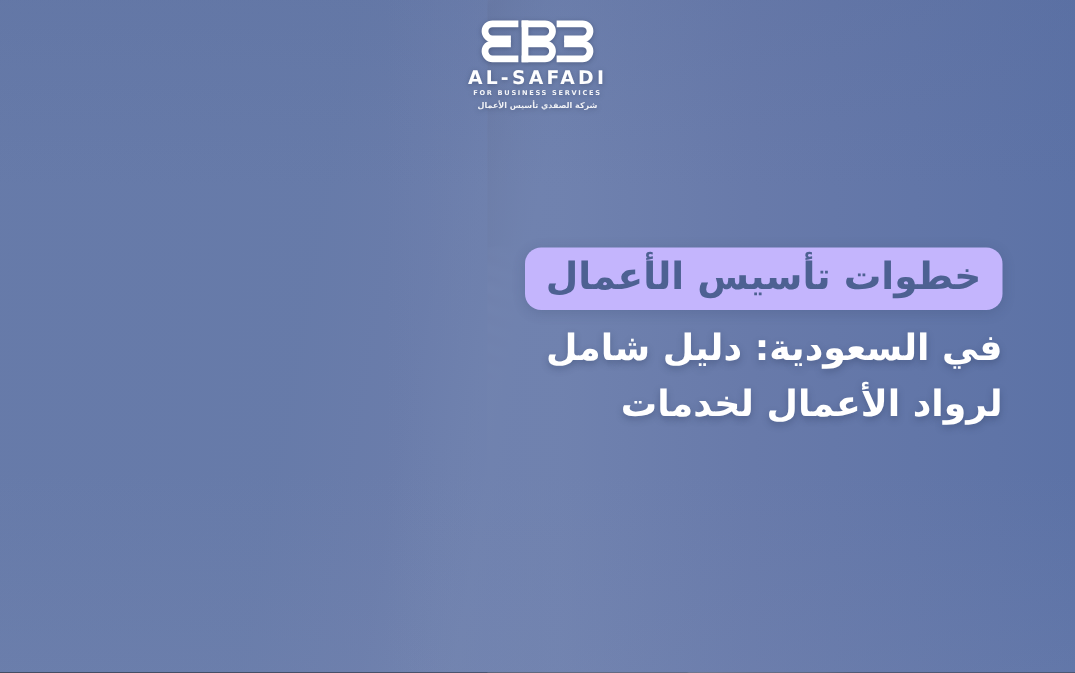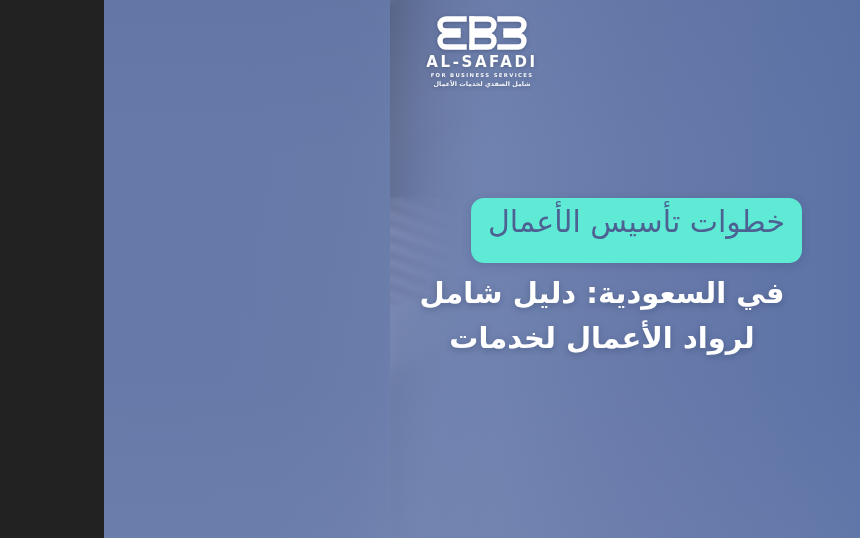--- a/index.html
+++ b/index.html
@@ -1,21 +1,21 @@
 <!DOCTYPE html>
 <html lang="ar" dir="rtl"><head>
 <meta charset="utf-8">
 <title>Al-Safadi Banner</title>
 <style>
   html,body{margin:0;padding:0;background:#222;}
   *{box-sizing:border-box;}
 
   .banner{
     position:relative;
-    width:756px;height:538px;
+    width:860px;height:538px;
     overflow:hidden;
     font-family:"DejaVu Sans","Liberation Sans",sans-serif;
     background:#6b7fae;
     user-select:none;
   }
 
   
   .photo{
     position:absolute;inset:0;
     width:470px;height:538px;
@@ -230,35 +230,34 @@
     margin-top:2px;line-height:1.15;direction:rtl;
   }
 
   
   .headline{
     position:absolute;right:58px;top:198px;width:400px;
     text-align:right;direction:rtl;
   }
   .pill{
     display:inline-block;
-    background:#5eead4;
+    background:#c4b5fd;
     border-radius:13px;
-    padding:7px 17px 24px 17px;
+    padding:7px 17px 9px 17px;
     color:#4d6192;
-    font-size:30px;font-weight:400;line-height:1.12;
+    font-size:30px;font-weight:700;line-height:1.12;
     letter-spacing:.5px;
     box-shadow:0 2px 10px rgba(40,56,92,.20);
     white-space:nowrap;
   }
   .hl2,.hl3{
     color:#ffffff;font-weight:700;
     font-size:29px;line-height:1.22;
     text-shadow:0 2px 6px rgba(40,54,88,.35);
     white-space:nowrap;
-    text-align:center;
   }
   .hl2{margin-top:13px;}
   .hl3{margin-top:10px;}
 </style>
 </head>
 <body>
 
 <div class="banner">
 
   <div class="photo">
@@ -335,21 +334,21 @@
         <path d="M38 7 H54 A6 6 0 0 1 54 19 H40"></path>
         <path d="M38 35 H54 A6 6 0 0 0 54 23 H40"></path>
         <path d="M38 7 V35"></path>
 
         <path d="M66 7 H84 A6 6 0 0 1 84 19 H72"></path>
         <path d="M66 35 H84 A6 6 0 0 0 84 23 H72"></path>
       </g>
     </svg>
     <div class="l-name">AL-SAFADI</div>
     <div class="l-tag">FOR BUSINESS SERVICES</div>
-    <div class="l-ar">شامل الصفدي لخدمات الأعمال</div>
+    <div class="l-ar">شركة الصفدي تأسيس الأعمال</div>
   </div>
 
   <div class="headline">
     <div><span class="pill">خطوات تأسيس الأعمال</span></div>
     <div class="hl2">في السعودية: دليل شامل</div>
     <div class="hl3">لرواد الأعمال لخدمات</div>
   </div>
 
 </div>
 

